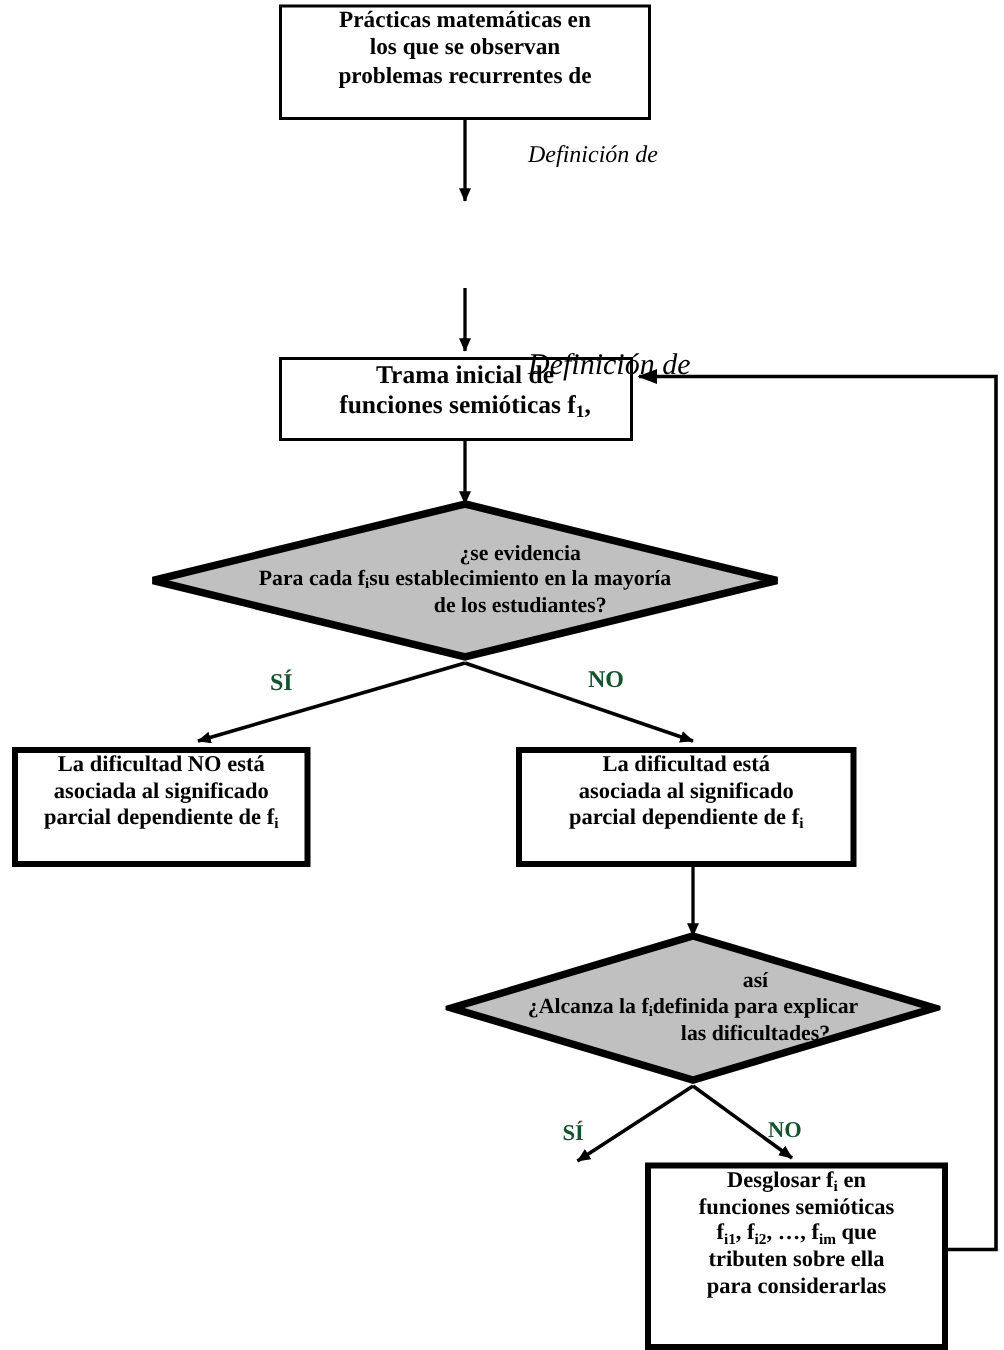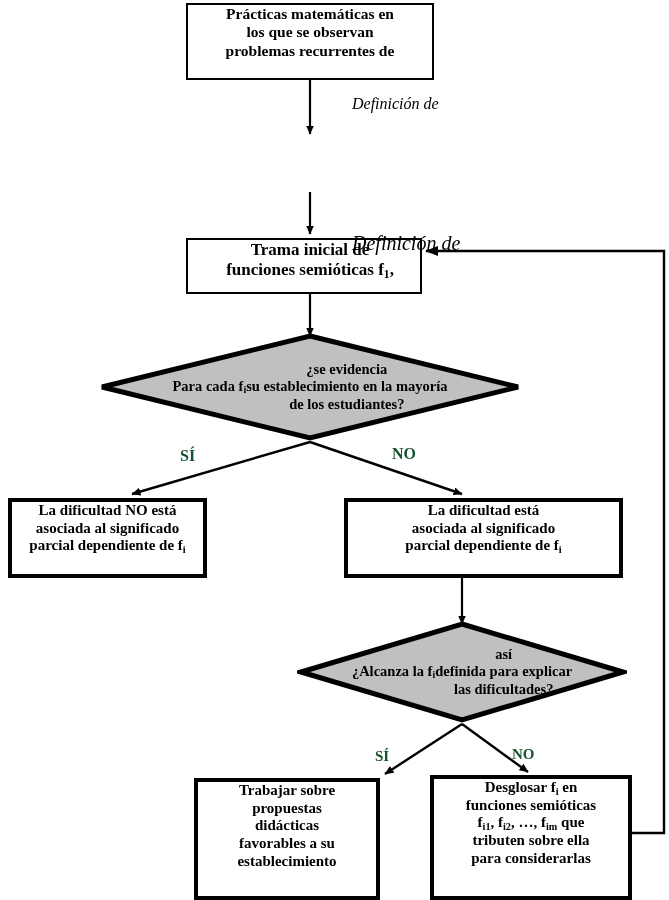--- a/index.html
+++ b/index.html
@@ -49,21 +49,21 @@
 
   #box-trama{left:186px;top:238px;width:236px;height:56px;}
   #box-trama .txt{font-size:17px;padding-left:16px;}
 
   #diamond-evidencia{left:98px;top:332px;width:424px;height:110px;}
   #diamond-evidencia .txt{font-size:14.5px;}
 
   #box-no-asociada{left:8px;top:498px;width:199px;height:80px;}
   #box-no-asociada .txt{font-size:15px;}
 
-  #box-si-asociada{left:344px;top:498px;width:279px;height:80px;}
+  #box-si-asociada{left:344px;top:498px;width:227px;height:80px;}
   #box-si-asociada .txt{font-size:15px;}
 
   #diamond-alcanza{left:297px;top:620px;width:330px;height:104px;}
   #diamond-alcanza .txt{font-size:14.5px;}
 
   #box-trabajar{left:194px;top:778px;width:186px;height:122px;}
   #box-trabajar .txt{font-size:15px;}
 
   #box-desglosar{left:430px;top:775px;width:202px;height:125px;}
   #box-desglosar .txt{font-size:15px;}
@@ -120,23 +120,20 @@
   </div>
 
   <div class="node pbox thick" id="box-no-asociada">
     <div class="txt">La dificultad NO está<br>asociada al significado<br>parcial dependiente de f<sub>i</sub></div>
   </div>
 
   <div class="node pbox thick" id="box-si-asociada">
     <div class="txt">La dificultad está<br>asociada al significado<br>parcial dependiente de f<sub>i</sub></div>
   </div>
 
-  <div class="node pbox thick" id="box-trabajar">
-    <div class="txt">Trabajar sobre<br>propuestas<br>didácticas<br>favorables a su<br>establecimiento</div>
-  </div>
 
   <div class="node pbox thick" id="box-desglosar">
     <div class="txt">Desglosar f<sub>i</sub> en<br>funciones semióticas<br>f<sub>i1</sub>, f<sub>i2</sub>, …, f<sub>im</sub>  que<br>tributen sobre ella<br>para considerarlas</div>
   </div>
 
   <div class="diamond" id="diamond-evidencia">
     <svg width="424" height="110" viewBox="0 0 424 110">
       <polygon points="212,4 420,55 212,106 4,55" fill="#c0c0c0" stroke="#000" stroke-width="5"></polygon>
     </svg>
     <div class="txt">Para cada f<sub>i</sub> ¿se evidencia<br>su establecimiento en la mayoría<br>de los estudiantes?</div>

